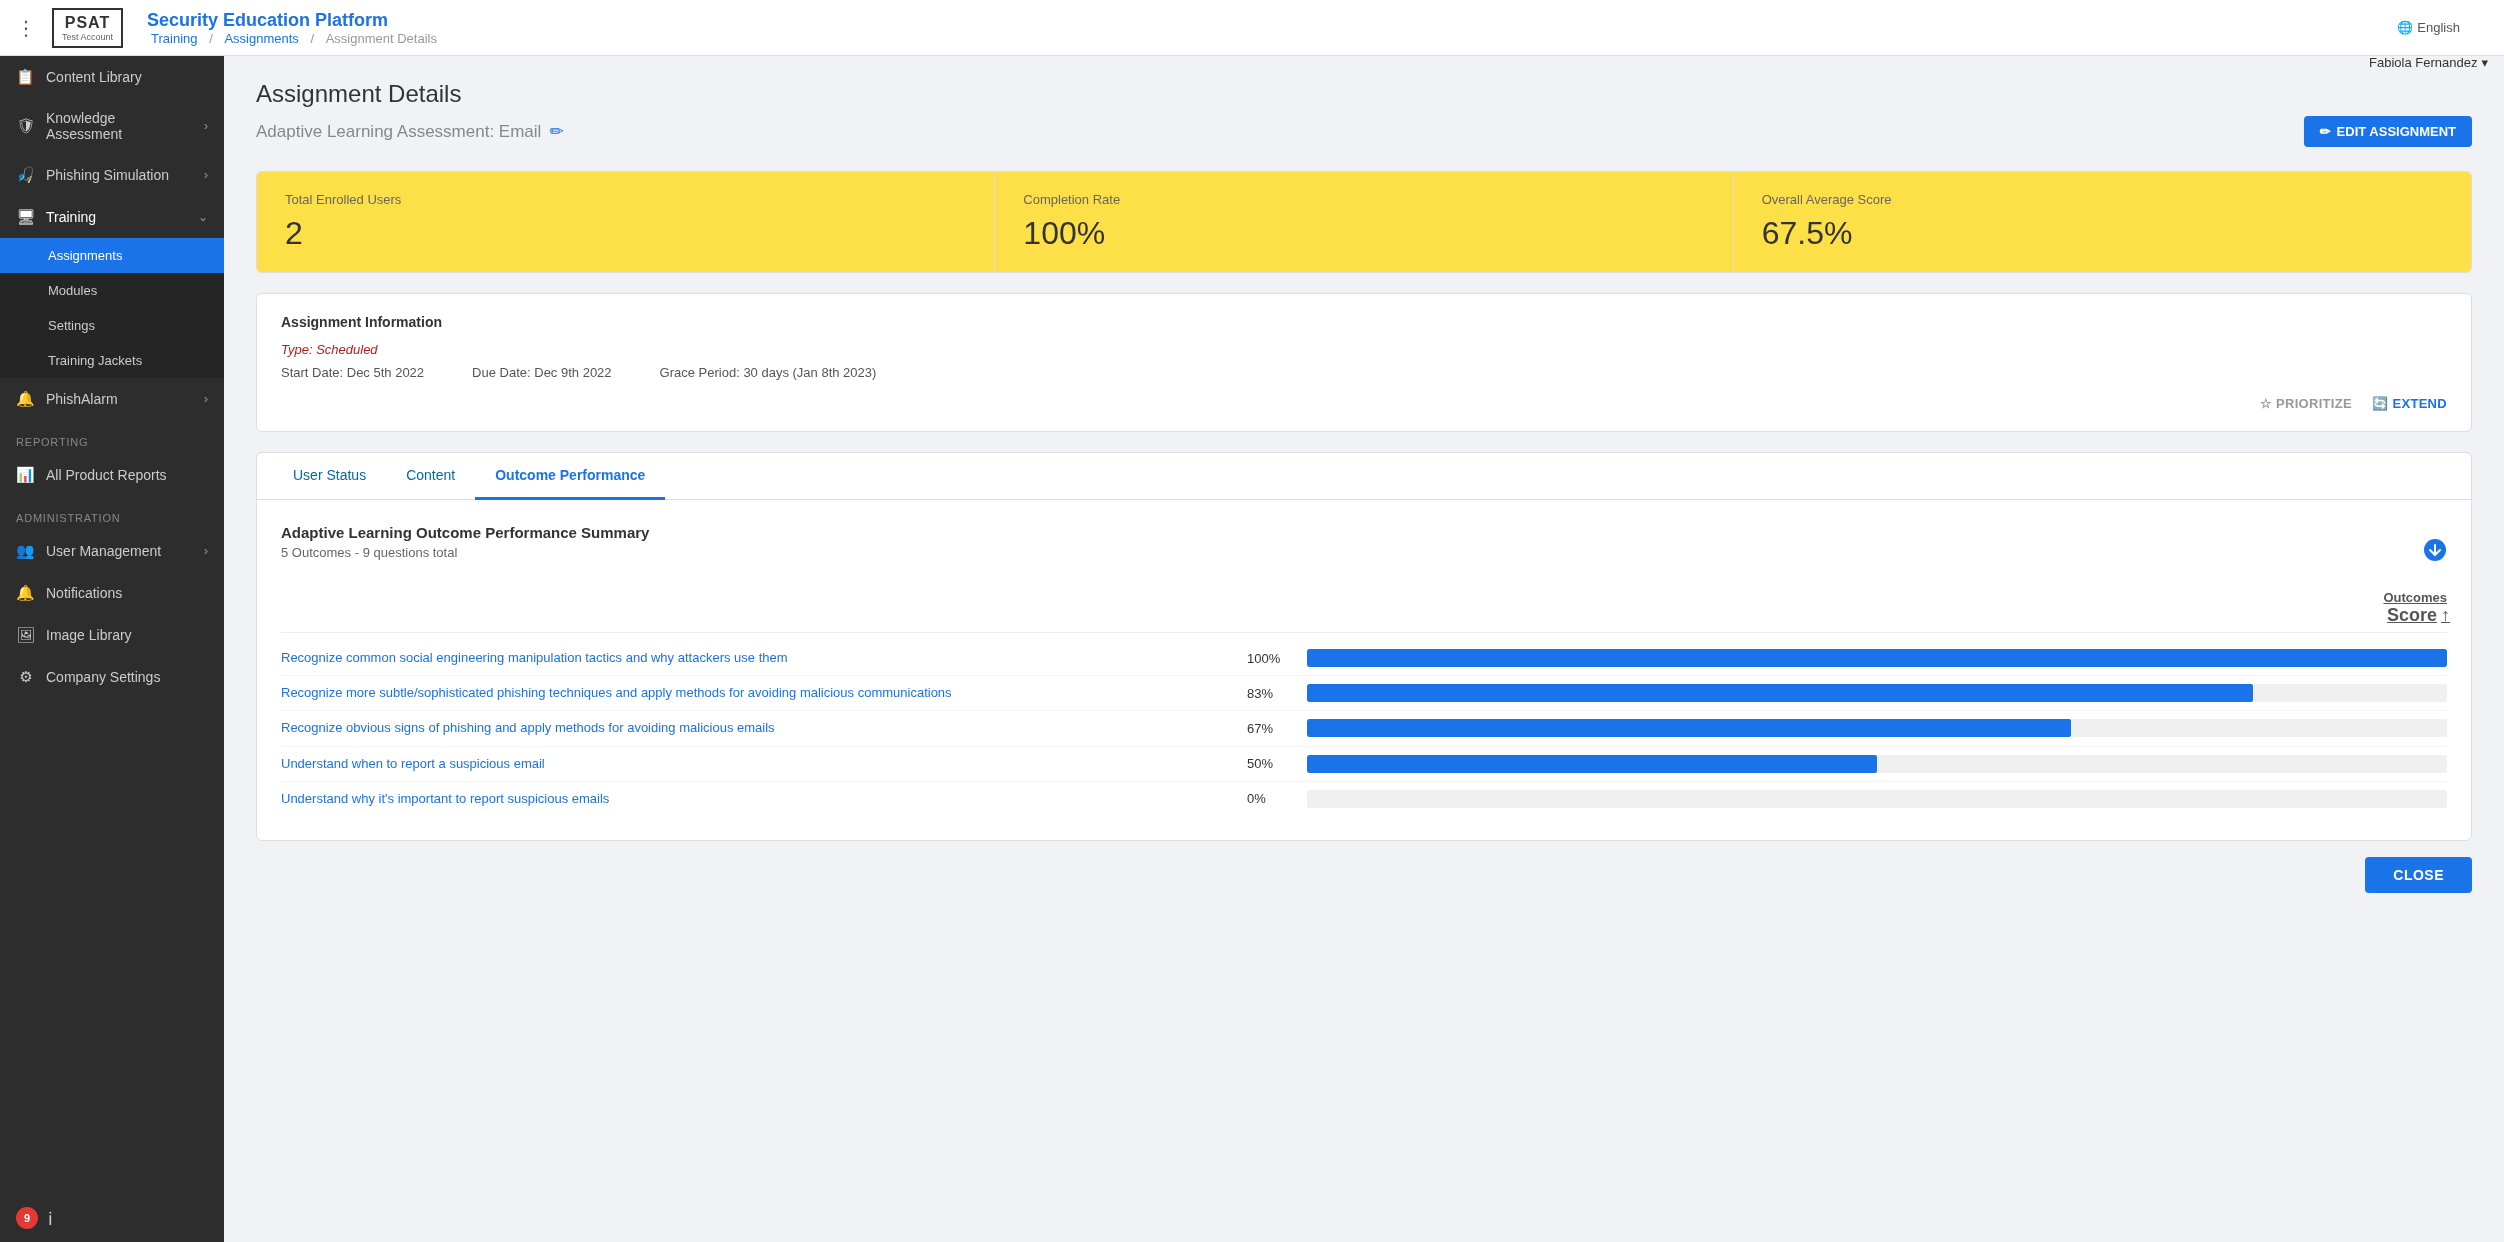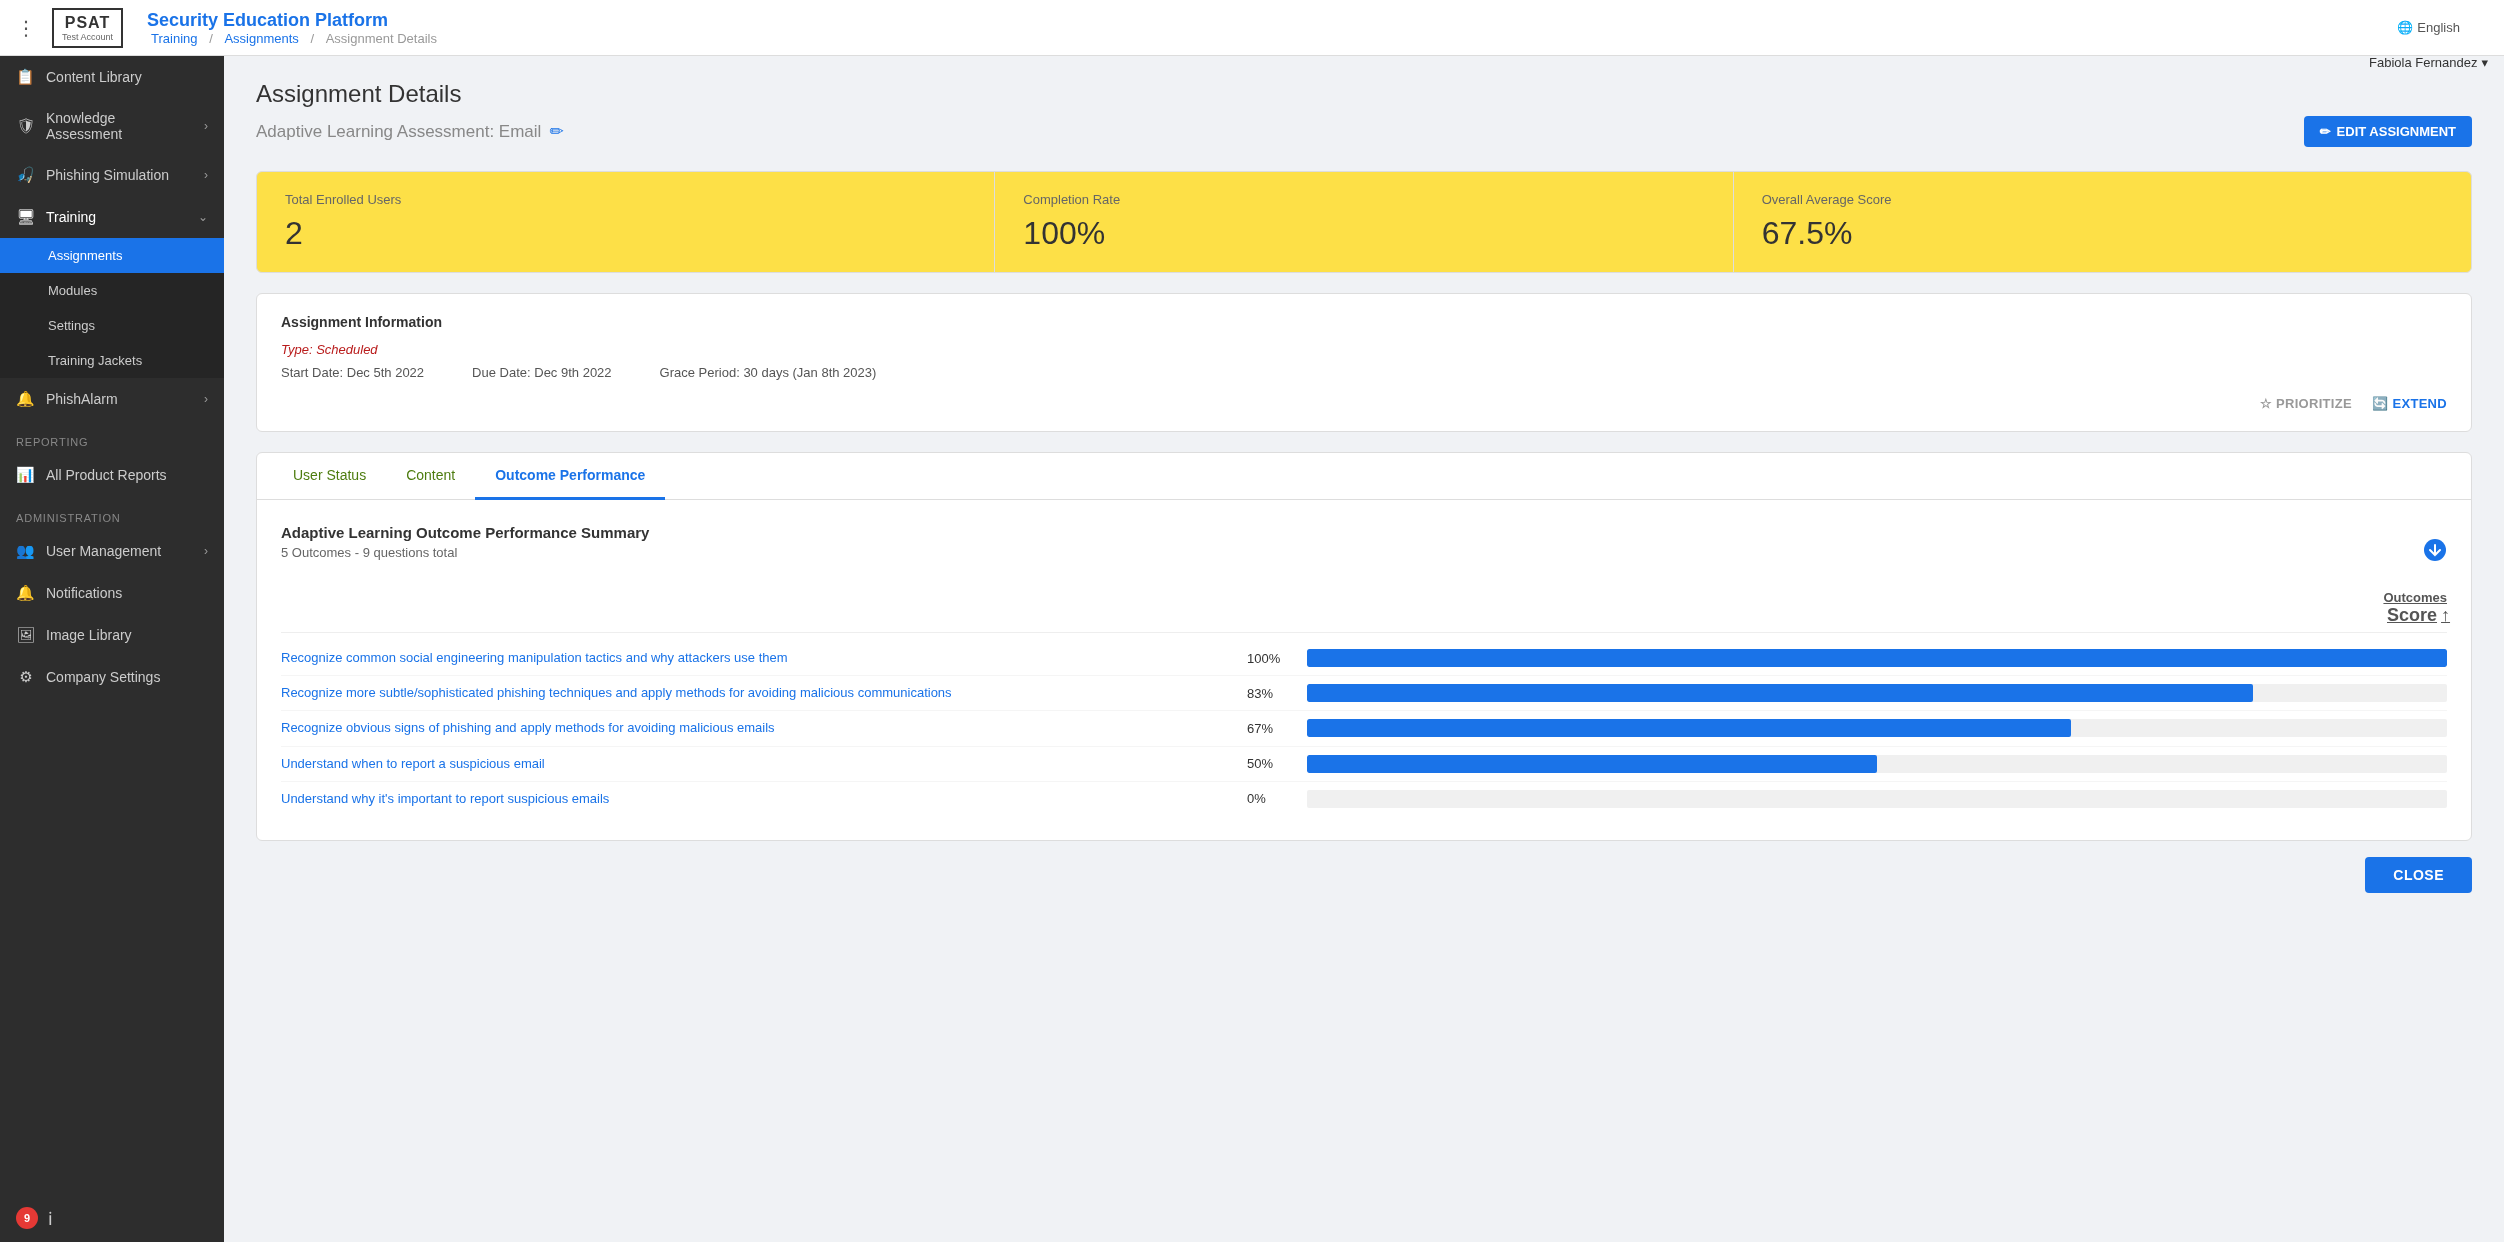--- a/index.html
+++ b/index.html
@@ -62,21 +62,21 @@
     .info-card-title { font-weight: 700; margin-bottom: 12px; font-size: 14px; }
     .info-row { margin-bottom: 8px; font-size: 13px; color: #b91c1c; font-style: italic; }
     .info-dates { display: flex; gap: 48px; margin-top: 8px; font-size: 13px; color: #555; }
     .info-actions { display: flex; justify-content: flex-end; gap: 20px; margin-top: 16px; }
     .info-action-btn { background: none; border: none; cursor: pointer; font-size: 13px; color: #1a73e8; display: flex; align-items: center; gap: 4px; font-weight: 600; letter-spacing: 0.3px; }
     .info-action-btn.grey { color: #999; }
 
     
     .tabs-container { background: #fff; border: 1px solid #ddd; border-radius: 6px; overflow: hidden; }
     .tabs-header { display: flex; border-bottom: 1px solid #ddd; padding: 0 16px; }
-    .tab { padding: 14px 20px; cursor: pointer; font-size: 14px; color: #4d7c0f; border-bottom: 3px solid transparent; margin-bottom: -1px; }
+    .tab { padding: 14px 20px; cursor: pointer; font-size: 14px; color: #0369a1; border-bottom: 3px solid transparent; margin-bottom: -1px; }
     .tab.active { color: #1a73e8; border-bottom-color: #1a73e8; font-weight: 600; }
     .tabs-content { padding: 24px; }
 
     
     .outcome-summary-title { font-weight: 700; font-size: 15px; margin-bottom: 4px; }
     .outcome-summary-sub { font-size: 13px; color: #666; margin-bottom: 20px; }
     .outcome-header-row { display: flex; align-items: center; justify-content: space-between; margin-bottom: 4px; }
     .outcome-download-btn { color: #1a73e8; font-size: 20px; cursor: pointer; }
 
     .outcomes-table { width: 100%; }

